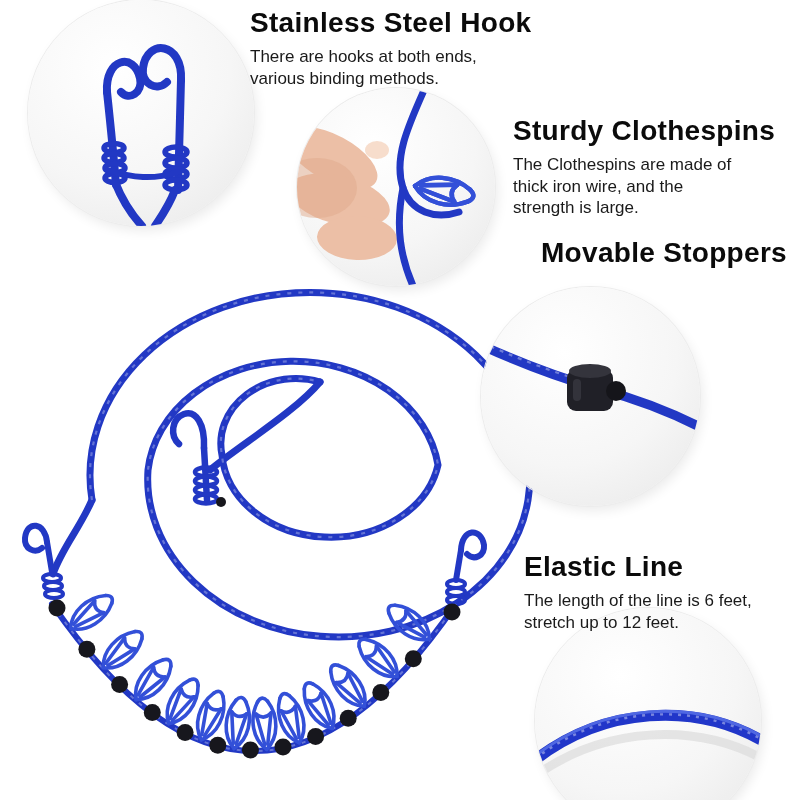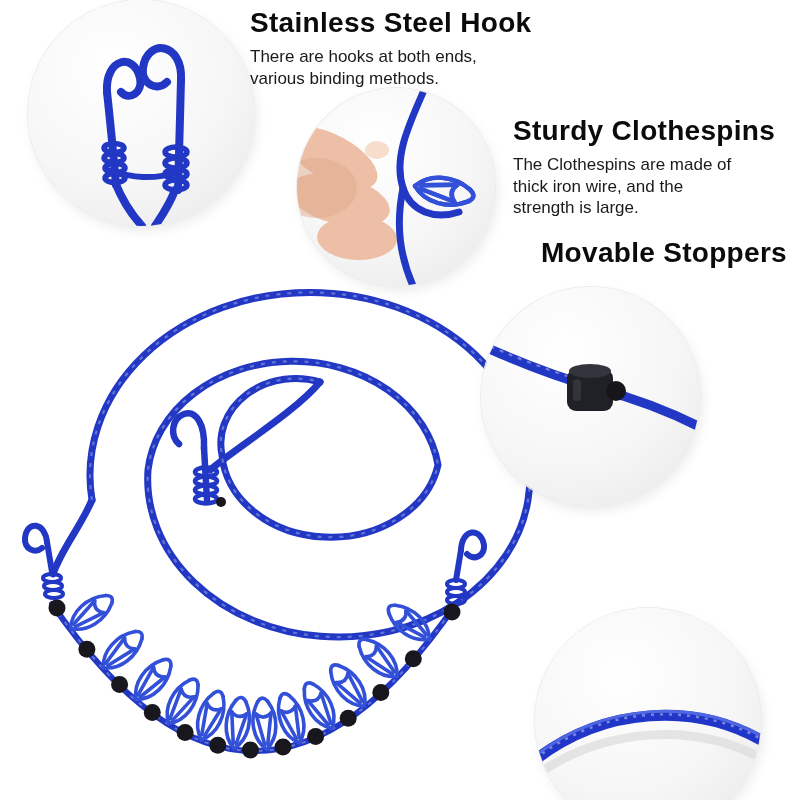--- a/index.html
+++ b/index.html
@@ -238,15 +238,18 @@
     <p>The Clothespins are made of
 thick iron wire, and the
 strength is large.</p>
   </div>
 
   <div class="feature" id="feature-stoppers">
     <h2>Movable Stoppers</h2>
   </div>
 
   <div class="feature" id="feature-elastic">
+    <h2>Elastic Line</h2>
+    <p>The length of the line is 6 feet,
+stretch up to 12 feet.</p>
   </div>
 
 </div>
 
 </body></html>

